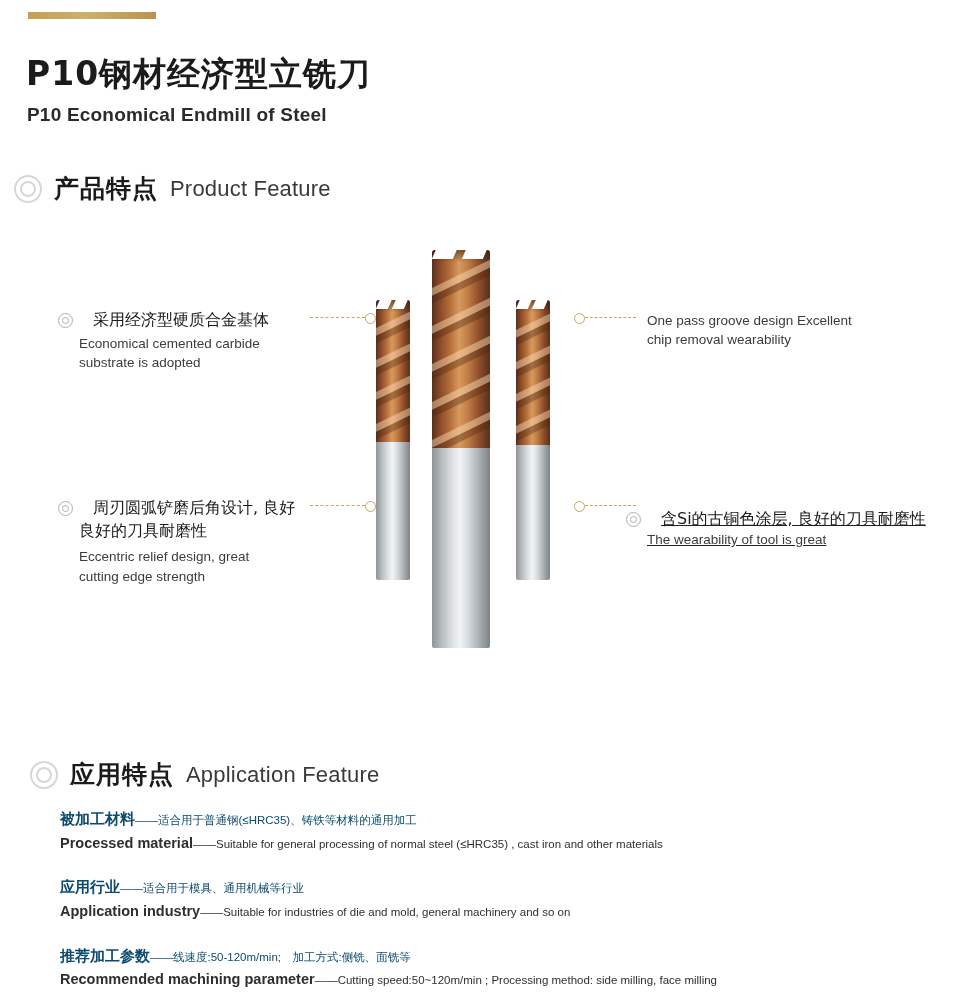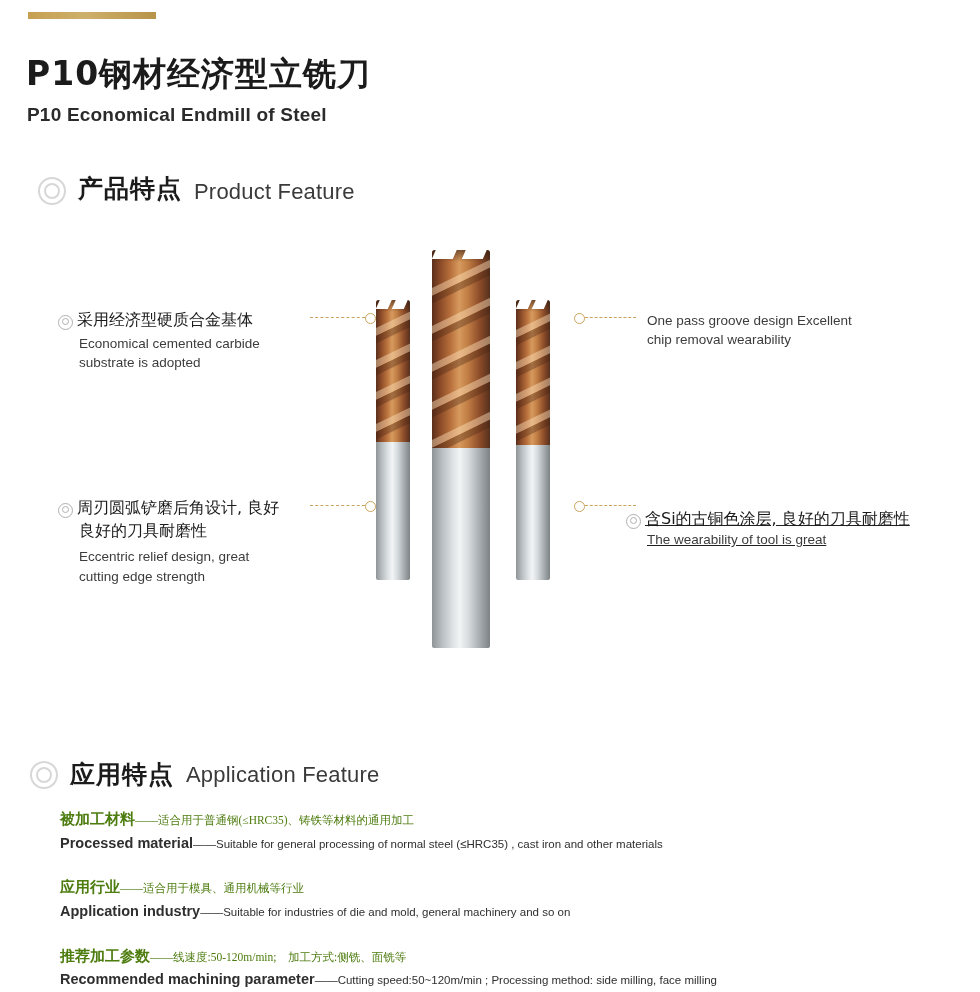--- a/index.html
+++ b/index.html
@@ -83,32 +83,32 @@
     color: #1b1b1b;
     font-family: "DejaVu Sans", "Liberation Sans", sans-serif;
     letter-spacing: 1px;
   }
   .sec-en {
     font-size: 22px;
     color: #3a3a3a;
     letter-spacing: 0.2px;
   }
 
-  #section-product { left: 38px; top: 172px; align-items: flex-end; }
+  #section-product { left: 14px; top: 172px; }
   #section-application { left: 30px; top: 758px; }
 
   
   .feature {
     position: absolute;
     width: 300px;
   }
   .feature .f-row {
     display: flex;
-    align-items: center;
-    gap: 4px;
+    align-items: flex-start;
+    gap: 20px;
   }
   .dot-ring {
     width: 13px;
     height: 13px;
     border: 1.5px solid #b0b0b0;
     border-radius: 50%;
     position: relative;
     flex: 0 0 auto;
     margin-top: 5px;
   }
@@ -217,22 +217,22 @@
 
   
   .app-block {
     position: absolute;
     left: 60px;
     width: 880px;
   }
   .app-item { margin-bottom: 22px; }
   .app-cn {
     font-size: 13.5px;
-    color: #4d7c0f;
-    font-family: Liberation Serif, serif;
+    color: #0c4a6e;
+    font-family: Liberation Sans, sans-serif;
     line-height: 1.5;
   }
   .app-cn b { font-weight: bold; font-size: 15px; }
   .app-en {
     font-size: 13px;
     color: #2f2f2f;
     line-height: 1.5;
     margin-top: 2px;
   }
   .app-en b { font-weight: bold; font-size: 14.5px; }

